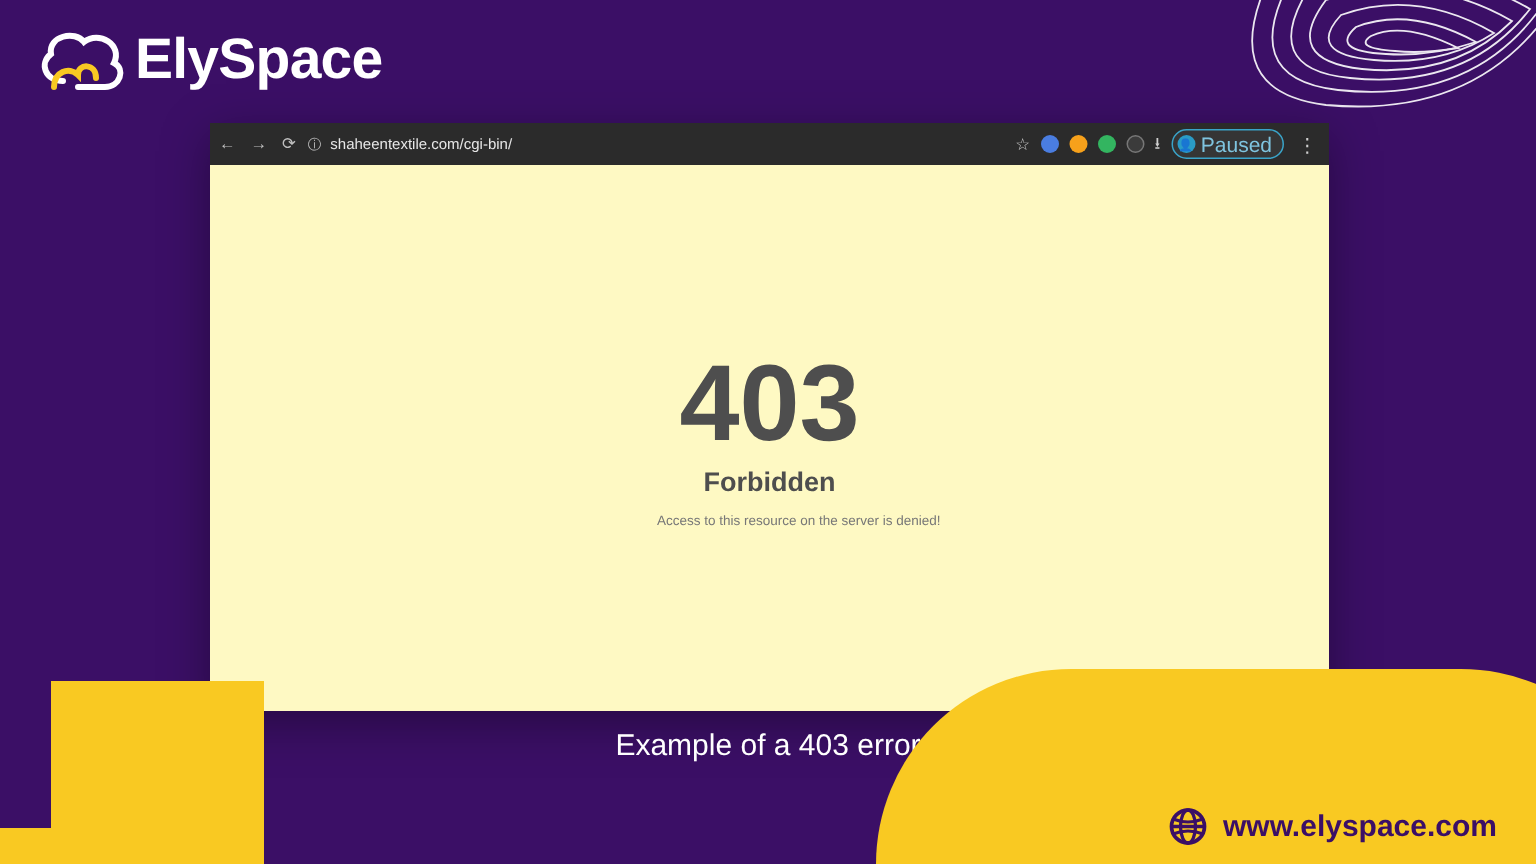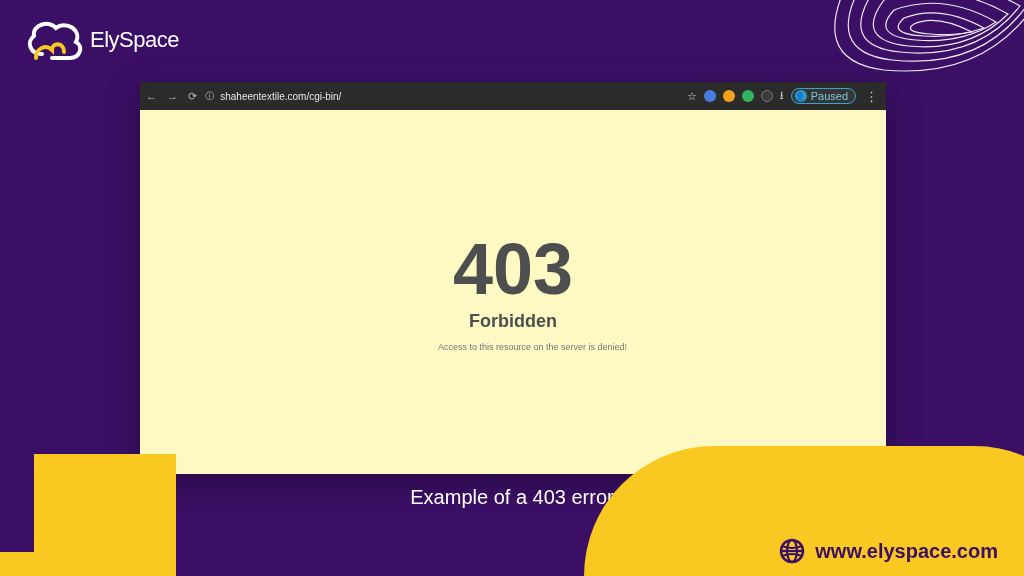--- a/index.html
+++ b/index.html
@@ -15,22 +15,22 @@
       position: absolute;
       top: 18px;
       left: 22px;
       display: flex;
       align-items: center;
       gap: 6px;
     }
     .logo-icon { width: 62px; height: 44px; }
     .logo-text {
       color: #fff;
-      font-size: 22px;
-      font-weight: 400;
+      font-size: 38px;
+      font-weight: 700;
       letter-spacing: -0.5px;
     }
     .decor-lines {
       position: absolute;
       top: -40px;
       right: -30px;
       width: 240px;
       height: 200px;
     }
     .browser {
@@ -80,21 +80,21 @@
       border: 1px solid #3aa4c9;
       border-radius: 11px;
       padding: 1px 7px 1px 3px;
     }
     .paused-avatar {
       width: 12px; height: 12px; border-radius: 50%;
       background: #2a9cc6;
       display: flex; align-items: center; justify-content: center;
       color: #fff; font-size: 8px;
     }
-    .paused-text { color: #7fc4df; font-size: 11px; }
+    .paused-text { color: #7fc4df; font-size: 14px; }
     .menu-dots { color: #cfcfcf; font-size: 13px; padding: 0 2px; cursor: pointer; }
     .page {
       height: calc(100% - 28px);
       background: #fef9c3;
       display: flex;
       flex-direction: column;
       align-items: center;
       justify-content: center;
     }
     .code {

